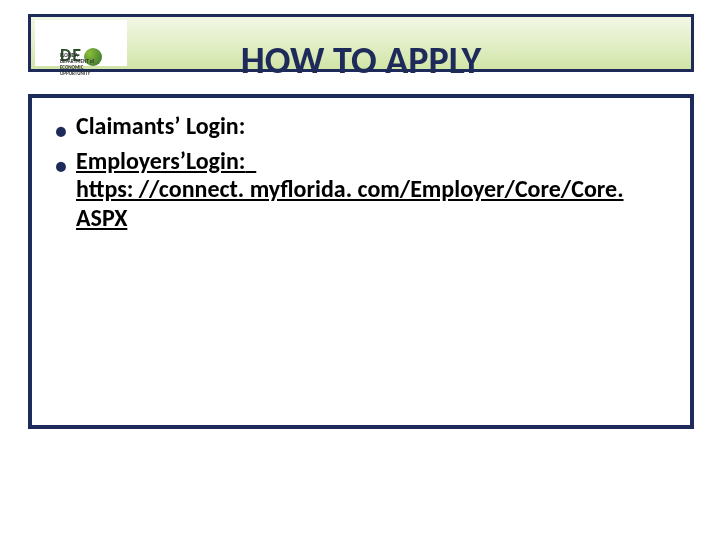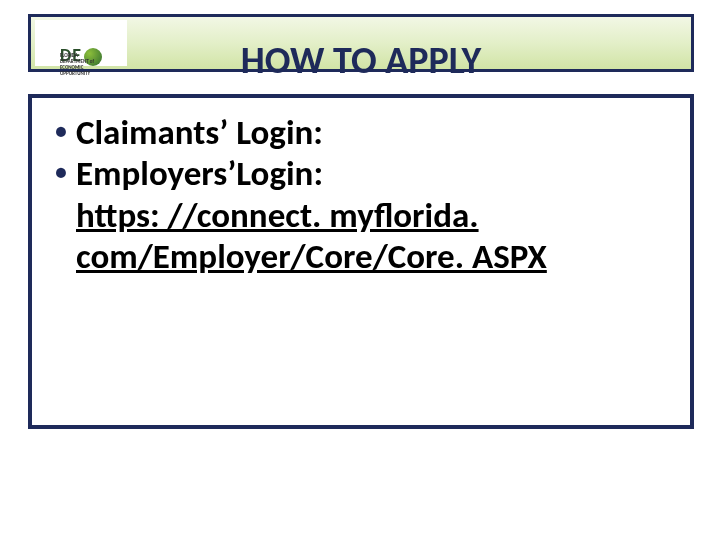--- a/index.html
+++ b/index.html
@@ -6,23 +6,23 @@
   .slide{position:relative;width:720px;height:540px;box-sizing:border-box}
   .title-box{position:absolute;left:28px;top:14px;width:666px;height:58px;box-sizing:border-box;border:3px solid #1E2A5A;background:linear-gradient(to bottom,#F2F7E5 0%,#E3EFC8 50%,#D1E4A6 100%)}
   .logo{position:absolute;left:4px;top:3px;width:92px;height:46px;background:#fff;display:flex;align-items:flex-end;justify-content:center}
   .logo-inner{font-weight:bold;font-size:18px;color:#2A4E2A;letter-spacing:1px;position:relative}
   .logo-circle{display:inline-block;width:18px;height:18px;border-radius:50%;background:radial-gradient(circle at 30% 30%,#8DBF3B,#2E6B2E);vertical-align:middle;margin-left:2px}
   .logo-sub{position:absolute;left:0;bottom:-10px;font-size:5px;color:#333;letter-spacing:0}
   .title-text{position:absolute;left:0;right:0;top:20px;text-align:center;font-size:38px;font-weight:700;color:#1E2A5A;font-family:Calibri,Arial,sans-serif}
   .body-box{position:absolute;left:28px;top:94px;width:666px;height:335px;box-sizing:border-box;border:4px solid #1E2A5A;background:#fff;padding:14px 18px 14px 14px}
   .bullet{display:flex;margin-bottom:0;line-height:1.18}
   .dot{color:#1E2A5A;font-size:28px;width:30px;flex:0 0 30px;text-align:center;line-height:1.18;padding-top:2px}
-  .bul-content{flex:1;font-size:35px;color:#000}
+  .bul-content{flex:1;font-size:24px;color:#000}
   .bold{font-weight:700}
-  .ul{}
+  .ul{text-decoration:underline}
   .link{color:#000;text-decoration:underline;font-weight:700;word-break:break-word}
   a.link{pointer-events:auto}
 </style>
 </head>
 <body>
 
 <div class="slide">
 
   <div class="title-box">
     <div class="logo">

